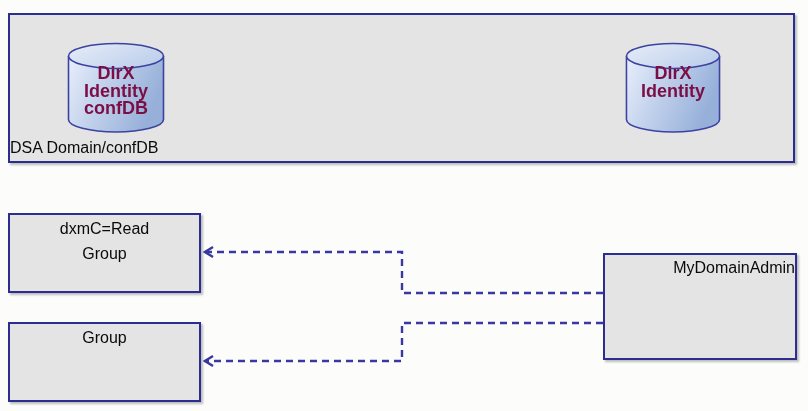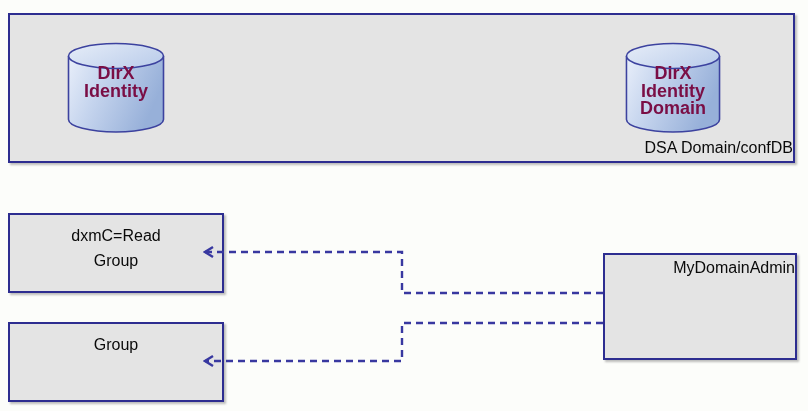--- a/index.html
+++ b/index.html
@@ -14,26 +14,26 @@
   .node {
     position: absolute;
     box-sizing: border-box;
     background: #e4e4e4;
     border: 2px solid #2d2d90;
     box-shadow: 2px 2px 2px rgba(110,110,110,0.45);
   }
   .dsa { left: 8px; top: 13px; width: 787px; height: 150px; }
   .dsa-label {
     position: absolute; left: 0; right: 0; bottom: 4px;
-    text-align: right; font-size: 16px; color: #0a0a0a;
+    text-align: left; font-size: 16px; color: #0a0a0a;
   }
   .gbox {
-    width: 216px; height: 80px;
+    width: 193px; height: 80px;
     color: #0a0a0a; font-size: 16px; line-height: 25px;
-    text-align: center; padding-top: 8px;
+    text-align: center; padding-top: 1px;
   }
   .read  { left: 8px; top: 213px; }
   .write { left: 8px; top: 322px; }
   .cert {
     left: 603px; top: 253px; width: 194px; height: 107px;
     display: flex; flex-direction: row; justify-content: flex-end;
     padding-bottom: 3px;
     color: #0a0a0a; font-size: 16px; line-height: 25px; text-align: center;
   }
   .cyl { position: absolute; }
@@ -67,32 +67,32 @@
           <stop offset="0%" stop-color="#e6edf8"></stop>
           <stop offset="100%" stop-color="#bfd0ec"></stop>
         </linearGradient>
       </defs>
       <path d="M1.5 14 L1.5 77.5 A47.5 12.5 0 0 0 96.5 77.5 L96.5 14" fill="url(#cylBody)" stroke="#3c429f" stroke-width="1.6"></path>
       <ellipse cx="49" cy="14" rx="47.5" ry="12.5" fill="url(#cylTop)" stroke="#3c429f" stroke-width="1.6"></ellipse>
     </svg>
     <div class="cyl-label">
       <div>DirX</div>
       <div>Identity</div>
+      <div>confDB</div>
     </div>
   </div>
 
   <div class="cyl" style="left:625px; top:42px; width:96px; height:92px;">
     <svg width="96" height="92" viewBox="0 0 98 92" preserveAspectRatio="none">
       <path d="M1.5 14 L1.5 77.5 A47.5 12.5 0 0 0 96.5 77.5 L96.5 14" fill="url(#cylBody)" stroke="#3c429f" stroke-width="1.6"></path>
       <ellipse cx="49" cy="14" rx="47.5" ry="12.5" fill="url(#cylTop)" stroke="#3c429f" stroke-width="1.6"></ellipse>
     </svg>
     <div class="cyl-label">
       <div>DirX</div>
       <div>Identity</div>
-      <div>Domain</div>
     </div>
   </div>
 
   <div class="node gbox read">
     <div>dxmC=Read</div>
     <div>Group</div>
   </div>
 
   <div class="node gbox write">
     <div>Group</div>

